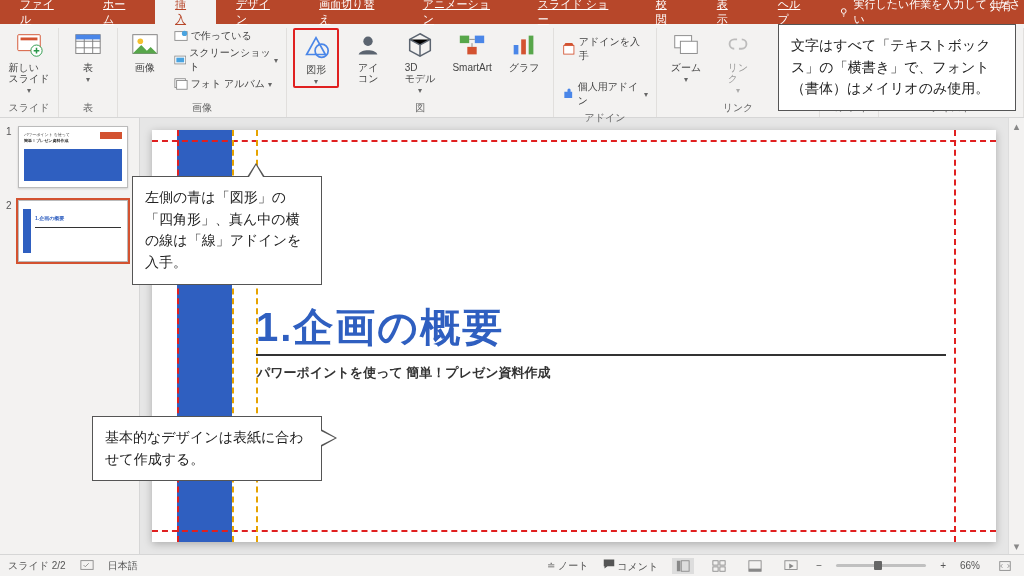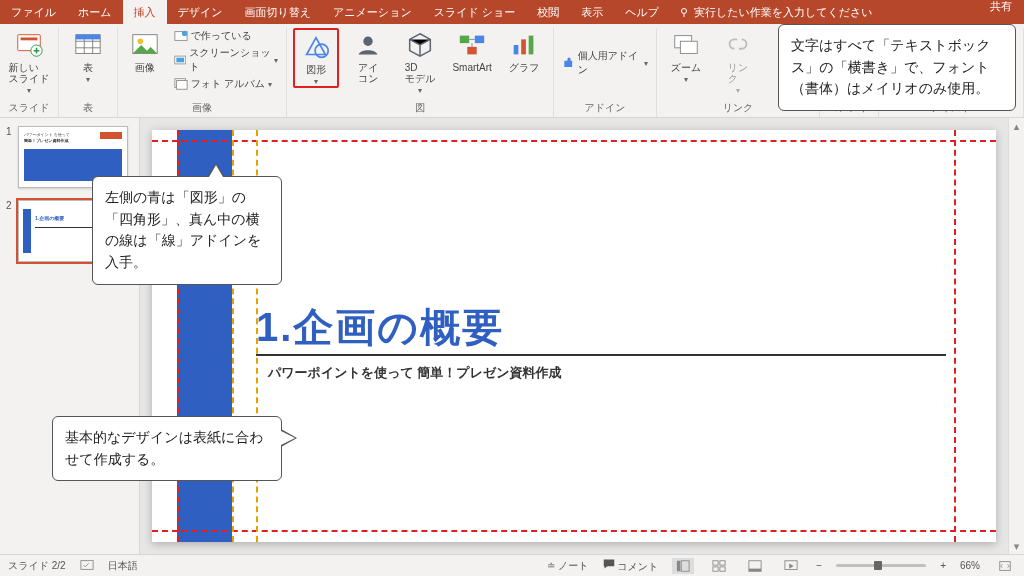--- a/index.html
+++ b/index.html
@@ -2,21 +2,21 @@
 <html><head>
 <meta charset="utf-8">
 <style>
   * { box-sizing: border-box; margin: 0; padding: 0; }
   body { width: 1024px; height: 576px; font-family: "Meiryo", sans-serif;
          font-size: 11px; color: #444; background: #fff; overflow: hidden; }
 
   
   .tab-bar { background: #b7472a; height: 24px; display: flex; align-items: stretch;
              color: #fff; font-size: 11px; position: relative; }
-  .tab { padding: 0 11px; display: flex; align-items: center; cursor: pointer; }
+  .tab { padding: 0 20px; display: flex; align-items: center; cursor: pointer; text-decoration: underline; }
   .tab.active { background: #f3f2f1; color: #b7472a; }
   .tellme { display: flex; align-items: center; gap: 4px; margin-left: 8px; }
   .tellme svg { width: 12px; height: 12px; }
   .share { position: absolute; right: 6px; top: 0; bottom: 12px; display: flex;
            align-items: center; padding: 0 6px; }
 
   
   .ribbon { height: 94px; background: #f3f2f1; border-bottom: 1px solid #d6d6d6;
             display: flex; padding-top: 4px; }
   .group { display: flex; flex-direction: column; align-items: center;
@@ -60,21 +60,21 @@
            box-shadow: 0 2px 8px rgba(0,0,0,.25); }
 
   
   .blue-rect { position: absolute; left: 25px; top: 0; width: 55px; bottom: 0;
                background: #2f5fc0; }
   .slide-title { position:absolute; left:104px; top:170px;
                  font-size: 40px; font-weight: bold; color: #2f5fc0;
                  letter-spacing: 2px; }
   .hr { position:absolute; left:104px; right:50px; top:224px; height:1.6px;
         background:#333;}
-  .subtitle { position:absolute; left:116px; top:234px; font-size:13px;
+  .subtitle { position:absolute; left:105px; top:234px; font-size:13px;
               font-weight:bold; color:#333; }
 
   
   .gd { position: absolute; pointer-events:none; }
   .gd.h { left: 0; right: 0; height: 0; border-top: 2px dashed #e02020; }
   .gd.v { top: 0; bottom: 0; width: 0; border-left: 2px dashed #e02020; }
   .gd.y { border-color: #e6a300; }
 
   
   .status { height: 22px; background: #f3f2f1; border-top: 1px solid #d6d6d6;
@@ -84,22 +84,22 @@
   .vbtn { width: 22px; height: 16px; display: inline-flex; align-items:center;
           justify-content:center; cursor:pointer; }
   .vbtn svg { width:14px;height:14px;}
   .zoom-track { width: 90px; height: 3px; background:#c0c0c0; position:relative;
                 border-radius:2px;}
   .zoom-thumb { position:absolute; top:-3px; width:8px; height:9px;
                 background:#666; border-radius:1px;}
 
   
   .callout { position: absolute; background:#fff; border:1.5px solid #555;
-             border-radius:6px; padding:10px 12px; font-size:14px;
-             line-height:1.55; color:#222; z-index:20;}
+             border-radius:0; padding:10px 12px; font-size:14px;
+             line-height:1.55; color:#222; z-index:20;margin-left:40px;}
   .callout .tail { position:absolute; width:0; height:0; }
   .callout.c1 { left:92px; top:176px; width:190px;}
   .c1 .tail { left:114px; top:-14px; border-left:9px solid transparent;
               border-right:9px solid transparent; border-bottom:14px solid #555;}
   .c1 .tail::after{content:"";position:absolute;left:-7px;top:2px;
               border-left:7px solid transparent;border-right:7px solid transparent;
               border-bottom:12px solid #fff;}
   .callout.c2 { left:52px; top:416px; width:230px;}
   .c2 .tail { right:-16px; top:12px; border-top:9px solid transparent;
               border-bottom:9px solid transparent; border-left:16px solid #555;}
@@ -255,20 +255,27 @@
           </svg>
         <span class="lbl">グラフ</span>
       </div>
     </div>
     <div class="group-label">図</div>
   </div>
 
   <div class="group">
     <div class="group-items">
       <div class="rb-col" style="padding-top:6px">
+        <div class="rb-small">
+          <svg viewBox="0 0 16 16">
+              <rect x="2" y="4" width="12" height="10" fill="#fff" stroke="#d35230"></rect>
+              <path d="M2 4l2-3h8l2 3" fill="#d35230"></path>
+            </svg>
+          <span>アドインを入手</span>
+        </div>
         <div class="rb-small" style="margin-top:14px">
           <svg viewBox="0 0 16 16">
               <path d="M3 5h4V3a2 2 0 014 0v2h2v8H3z" fill="#4a86e8"></path>
             </svg>
           <span>個人用アドイン</span>
             <span class="chev">▾</span>
         </div>
       </div>
     </div>
     <div class="group-label">アドイン</div>

